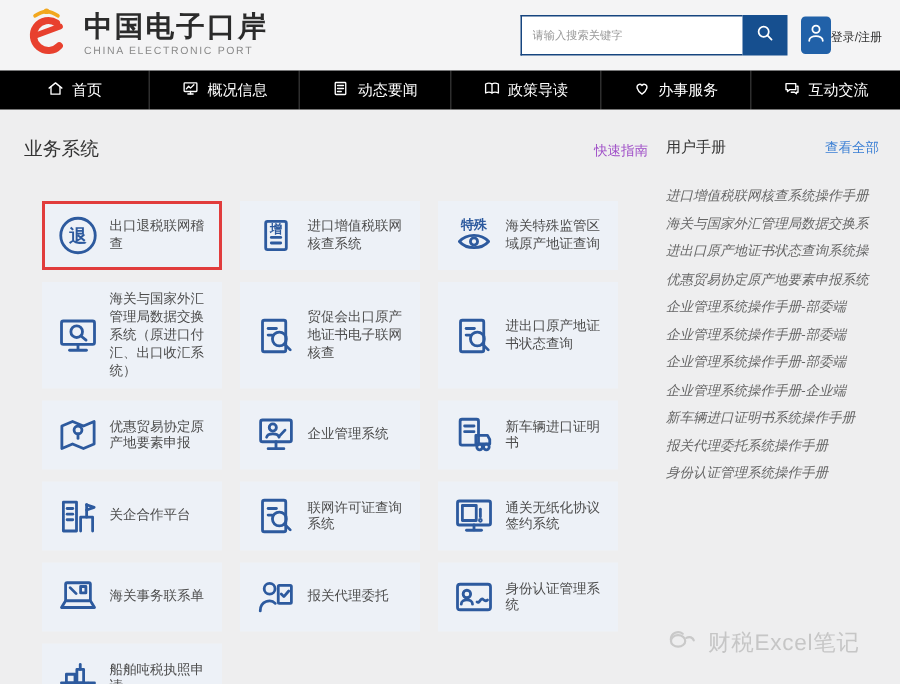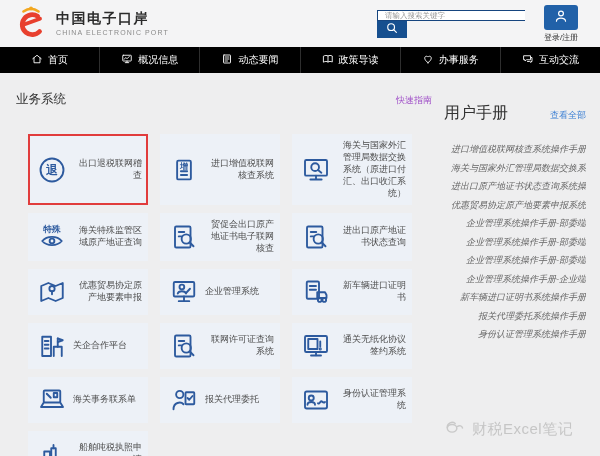--- a/index.html
+++ b/index.html
@@ -7,51 +7,51 @@
   body {
     width:600px; height:456px;
     font-family:"Liberation Sans", sans-serif;
     background:#eeeeef;
     overflow:hidden;
     position:relative;
   }
   
   .header { height:47px; background:#f4f4f5; display:flex; align-items:center; padding:0 12px; }
   .logo { display:flex; align-items:center; gap:6px; cursor:pointer; }
-  .logo-text .cn { font-size:14px; font-weight:bold; color:#2b2b2b; letter-spacing:1.5px; line-height:1.1; }
+  .logo-text .cn { font-size:19px; font-weight:bold; color:#2b2b2b; letter-spacing:1.5px; line-height:1.1; }
   .logo-text .en { font-size:7px; color:#8a8a8a; letter-spacing:1.1px; margin-top:2px; }
-  .search-area { margin-left:auto; display:flex; align-items:stretch; height:27px;flex-direction:column; }
+  .search-area { margin-left:auto; display:flex; align-items:stretch; height:27px; }
   .search-input { width:148px; border:1px solid #16457f; border-right:none; padding:0 7px; font-size:7.5px; color:#333; background:#fff; outline:none; font-family:inherit; }
   .search-input::placeholder { color:#999; }
   .search-btn { width:30px; background:#164f8f; border:none; display:flex; align-items:center; justify-content:center; cursor:pointer; padding:0; }
-  .login-area { width:54px; margin-left:9px; display:flex; flex-direction:column; align-items:center;justify-content:center; }
+  .login-area { width:54px; margin-left:9px; display:flex; flex-direction:row; align-items:center;justify-content:center; }
   .login-btn { width:34px; height:25px; background:#2161a8; border:none; border-radius:3px; display:flex; align-items:center; justify-content:center; cursor:pointer; padding:0; }
   .login-label { font-size:8px; color:#333; margin-top:2px; cursor:pointer; white-space:nowrap; }
   
   .nav { height:26px; background:#000000; display:flex; }
   .nav-item { flex:1; display:flex; align-items:center; justify-content:center; gap:5px; color:#fff; font-size:10px; border-right:1px solid rgba(255,255,255,0.18); cursor:pointer; }
   .nav-item:last-child { border-right:none; }
   .nav-item svg { width:12px; height:12px; stroke:#fff; fill:none; stroke-width:1.8; stroke-linecap:round; stroke-linejoin:round; }
   
-  .content { display:flex; gap:10px; padding:14px 14px 0 14px; height:383px;text-align:right; }
+  .content { display:flex; gap:10px; padding:14px 14px 0 14px; height:383px; }
   .left-col { width:420px; }
   .section-row { display:flex; justify-content:space-between; align-items:baseline; padding:4px 2px 0 2px; }
   .section-title { font-size:12.5px; color:#333; }
   .quick-guide { font-size:9px; color:#a050c8; cursor:pointer; }
   .cards { margin:26px 0 0 14px; display:grid; grid-template-columns:repeat(3,120px); column-gap:12px; row-gap:8px; }
   .card { background:#edf1f7; border:2px solid transparent; min-height:46px; display:flex; align-items:center; gap:6px; padding:4px 4px 4px 7px; cursor:pointer; }
   .card.highlight { border-color:#e13c3c; }
   .card-icon { flex:0 0 30px; display:flex; align-items:center; justify-content:center; }
   .card-icon svg { width:30px; height:30px; stroke:#2d5a9e; fill:none; stroke-width:1.5; stroke-linecap:round; stroke-linejoin:round; }
   .svg-char { fill:#2d5a9e; stroke:none; font-weight:bold; font-family:inherit; text-anchor:middle; }
   .card-label { font-size:9px; color:#4d4d4d; line-height:1.32; }
   
   .right-col { flex:1; display:flex; flex-direction:column; }
   .sidebar-header { display:flex; justify-content:space-between; align-items:baseline; padding:4px 0 0 0; }
-  .sidebar-title { font-size:16px; color:#333;margin-top:12px; }
+  .sidebar-title { font-size:10px; color:#333; }
   .view-all { font-size:9px; color:#3b7fd4; cursor:pointer; }
   .manual-list { list-style:none; margin:16px 0 0; padding:0;font-style:italic; }
   .manual-list li { font-size:9px; color:#666; line-height:18.5px; white-space:nowrap; overflow:hidden; cursor:pointer; }
   .watermark { margin-top:auto; display:flex; align-items:center; gap:6px; padding:0 0 14px 0; }
   .watermark svg { width:22px; height:22px; stroke:#c9c9c9; fill:none; stroke-width:1.6; stroke-linecap:round; }
   .watermark-text { font-size:15px; color:#c6c6c6; letter-spacing:0.5px; }
 </style>
 </head>
 <body>
 
@@ -170,39 +170,39 @@
               <line x1="9.5" y1="16" x2="14.5" y2="16"></line>
               <text x="12" y="10.8" font-size="6.5" class="svg-char">增</text>
             </svg>
         </span>
         <span class="card-label">进口增值税联网核查系统</span>
       </div>
 
       <div class="card">
         <span class="card-icon">
           <svg viewBox="0 0 24 24">
+              <text x="12" y="8.3" font-size="7" class="svg-char">特殊</text>
+              <path d="M4.2 15.2 C8 10.8 16 10.8 19.8 15.2 C16 19.6 8 19.6 4.2 15.2 Z"></path>
+              <circle cx="12" cy="15.2" r="1.9"></circle>
+            </svg>
+        </span>
+        <span class="card-label">海关特殊监管区域原产地证查询</span>
+      </div>
+
+      <div class="card">
+        <span class="card-icon">
+          <svg viewBox="0 0 24 24">
               <rect x="3.2" y="4" width="17.6" height="12.5" rx="1"></rect>
               <line x1="12" y1="16.5" x2="12" y2="19.3"></line>
               <line x1="7.5" y1="19.6" x2="16.5" y2="19.6"></line>
               <circle cx="11.3" cy="9.7" r="3.1"></circle>
               <line x1="13.6" y1="12" x2="16.3" y2="14.2"></line>
             </svg>
         </span>
         <span class="card-label">海关与国家外汇管理局数据交换系统（原进口付汇、出口收汇系统）</span>
-      </div>
-
-      <div class="card">
-        <span class="card-icon">
-          <svg viewBox="0 0 24 24">
-              <text x="12" y="8.3" font-size="7" class="svg-char">特殊</text>
-              <path d="M4.2 15.2 C8 10.8 16 10.8 19.8 15.2 C16 19.6 8 19.6 4.2 15.2 Z"></path>
-              <circle cx="12" cy="15.2" r="1.9"></circle>
-            </svg>
-        </span>
-        <span class="card-label">海关特殊监管区域原产地证查询</span>
       </div>
 
       <div class="card">
         <span class="card-icon">
           <svg viewBox="0 0 24 24">
               <rect x="4.8" y="3.6" width="12.4" height="16.8" rx="1"></rect>
               <line x1="7.8" y1="8" x2="12.2" y2="8"></line>
               <line x1="7.8" y1="11.5" x2="10" y2="11.5"></line>
               <circle cx="13.8" cy="13.6" r="3.7"></circle>
               <line x1="16.4" y1="16.2" x2="19.6" y2="19.4"></line>

